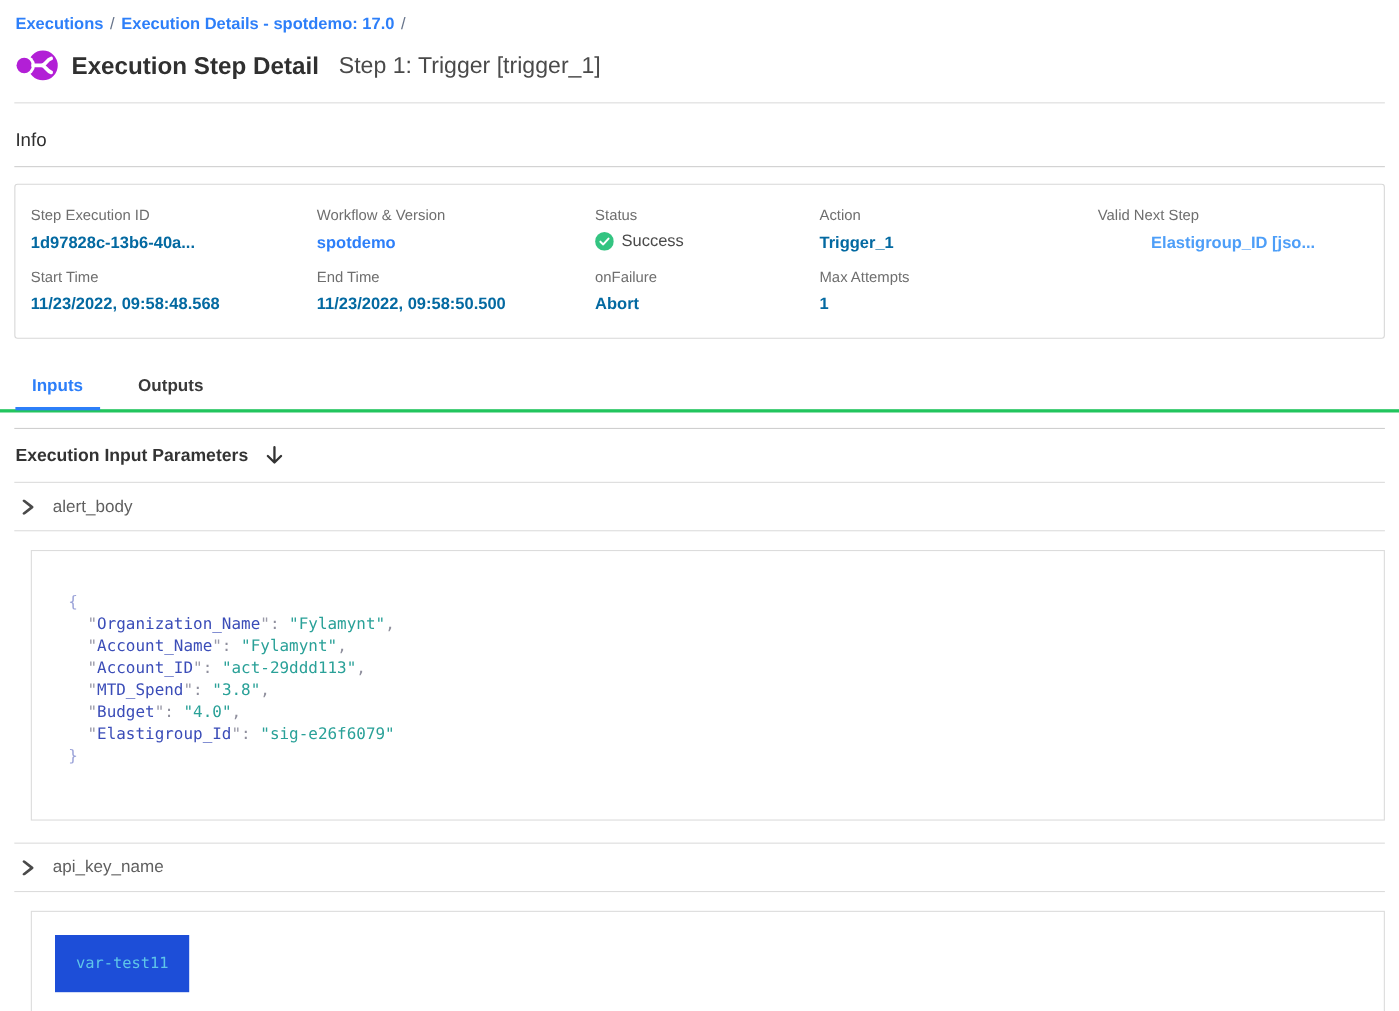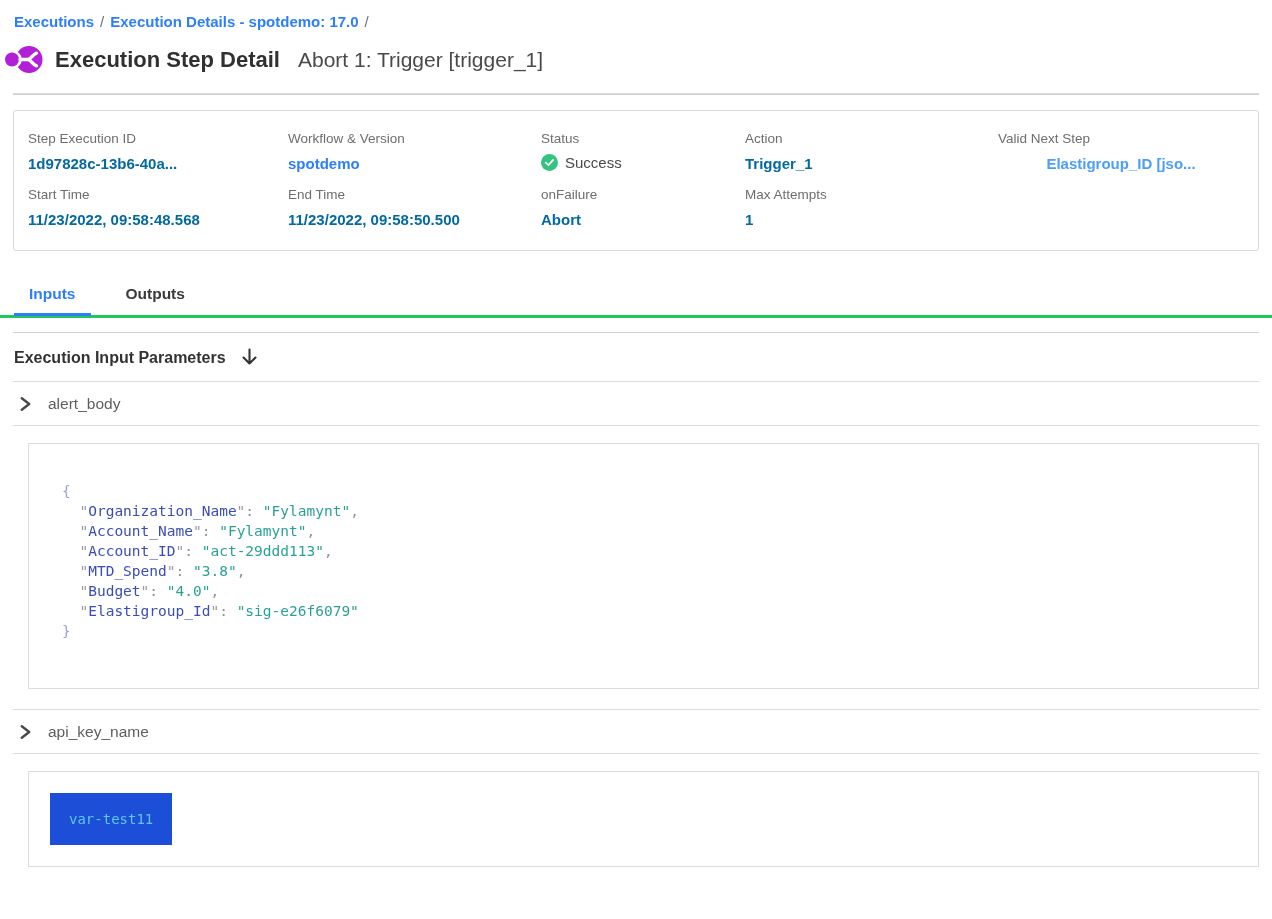--- a/index.html
+++ b/index.html
@@ -8,21 +8,21 @@
 
   .divider { border-top:1px solid #dcdcdc; margin:0 13px; }
   .divider.strong { border-top-color:#cfcfcf; }
 
   
   .breadcrumb { padding:13px 14px 0 14px; font-size:15px; font-weight:600; }
   .breadcrumb a { color:#2d7ff9; text-decoration:none; cursor:pointer; }
   .crumb-sep { color:#66738a; font-weight:400; padding:0 6px; }
 
   
-  .title-row { display:flex; align-items:center; gap:11px; padding:12px 14px 16px 4px; }
+  .title-row { display:flex; align-items:center; gap:11px; padding:12px 14px 16px 14px; }
   .page-title { font-size:22px; font-weight:700; color:#303030; }
   .page-subtitle { font-size:21px; font-weight:400; color:#4a4a4a; margin-left:7px; }
 
   
   .section-heading { margin:0 13px; padding:24px 1px 13px 1px; font-size:17px; color:#2f2f2f; }
 
   
   .info-card { margin:15px 13px 0 13px; border:1px solid #d8d8d8; border-radius:3px;
     padding:20px 14px 22px 14px; display:grid;
     grid-template-columns:260px 253px 204px 253px 1fr; row-gap:15px; }
@@ -81,25 +81,26 @@
   <div class="title-row">
     <span class="icon">
       <svg width="40" height="35" viewBox="0 0 40 35">
         <circle cx="25" cy="17.5" r="13.5" fill="#B21FD6"></circle>
         <circle cx="8.5" cy="17.5" r="9.3" fill="#ffffff"></circle>
         <circle cx="8" cy="17.5" r="7" fill="#B21FD6"></circle>
         <path d="M16 17.5 H23.5 M23.5 17.5 C27.5 17.5 28 12.5 32.5 11.2 M23.5 17.5 C27.5 17.5 28 22.5 32.5 23.8" stroke="#ffffff" stroke-width="3.4" fill="none" stroke-linecap="round"></path>
       </svg>
     </span>
     <span class="page-title">Execution Step Detail</span>
-    <span class="page-subtitle">Abort 1: Trigger [trigger_1]</span>
-  </div>
-
-  <div class="divider"></div>
-
+    <span class="page-subtitle">Step 1: Trigger [trigger_1]</span>
+  </div>
+
+  <div class="divider"></div>
+
+  <div class="section-heading">Info</div>
   <div class="divider strong"></div>
 
   <div class="info-card">
     <div>
       <div class="field-label">Step Execution ID</div>
       <div class="field-value">1d97828c-13b6-40a...</div>
     </div>
     <div>
       <div class="field-label">Workflow &amp; Version</div>
       <div class="field-value link">spotdemo</div>

